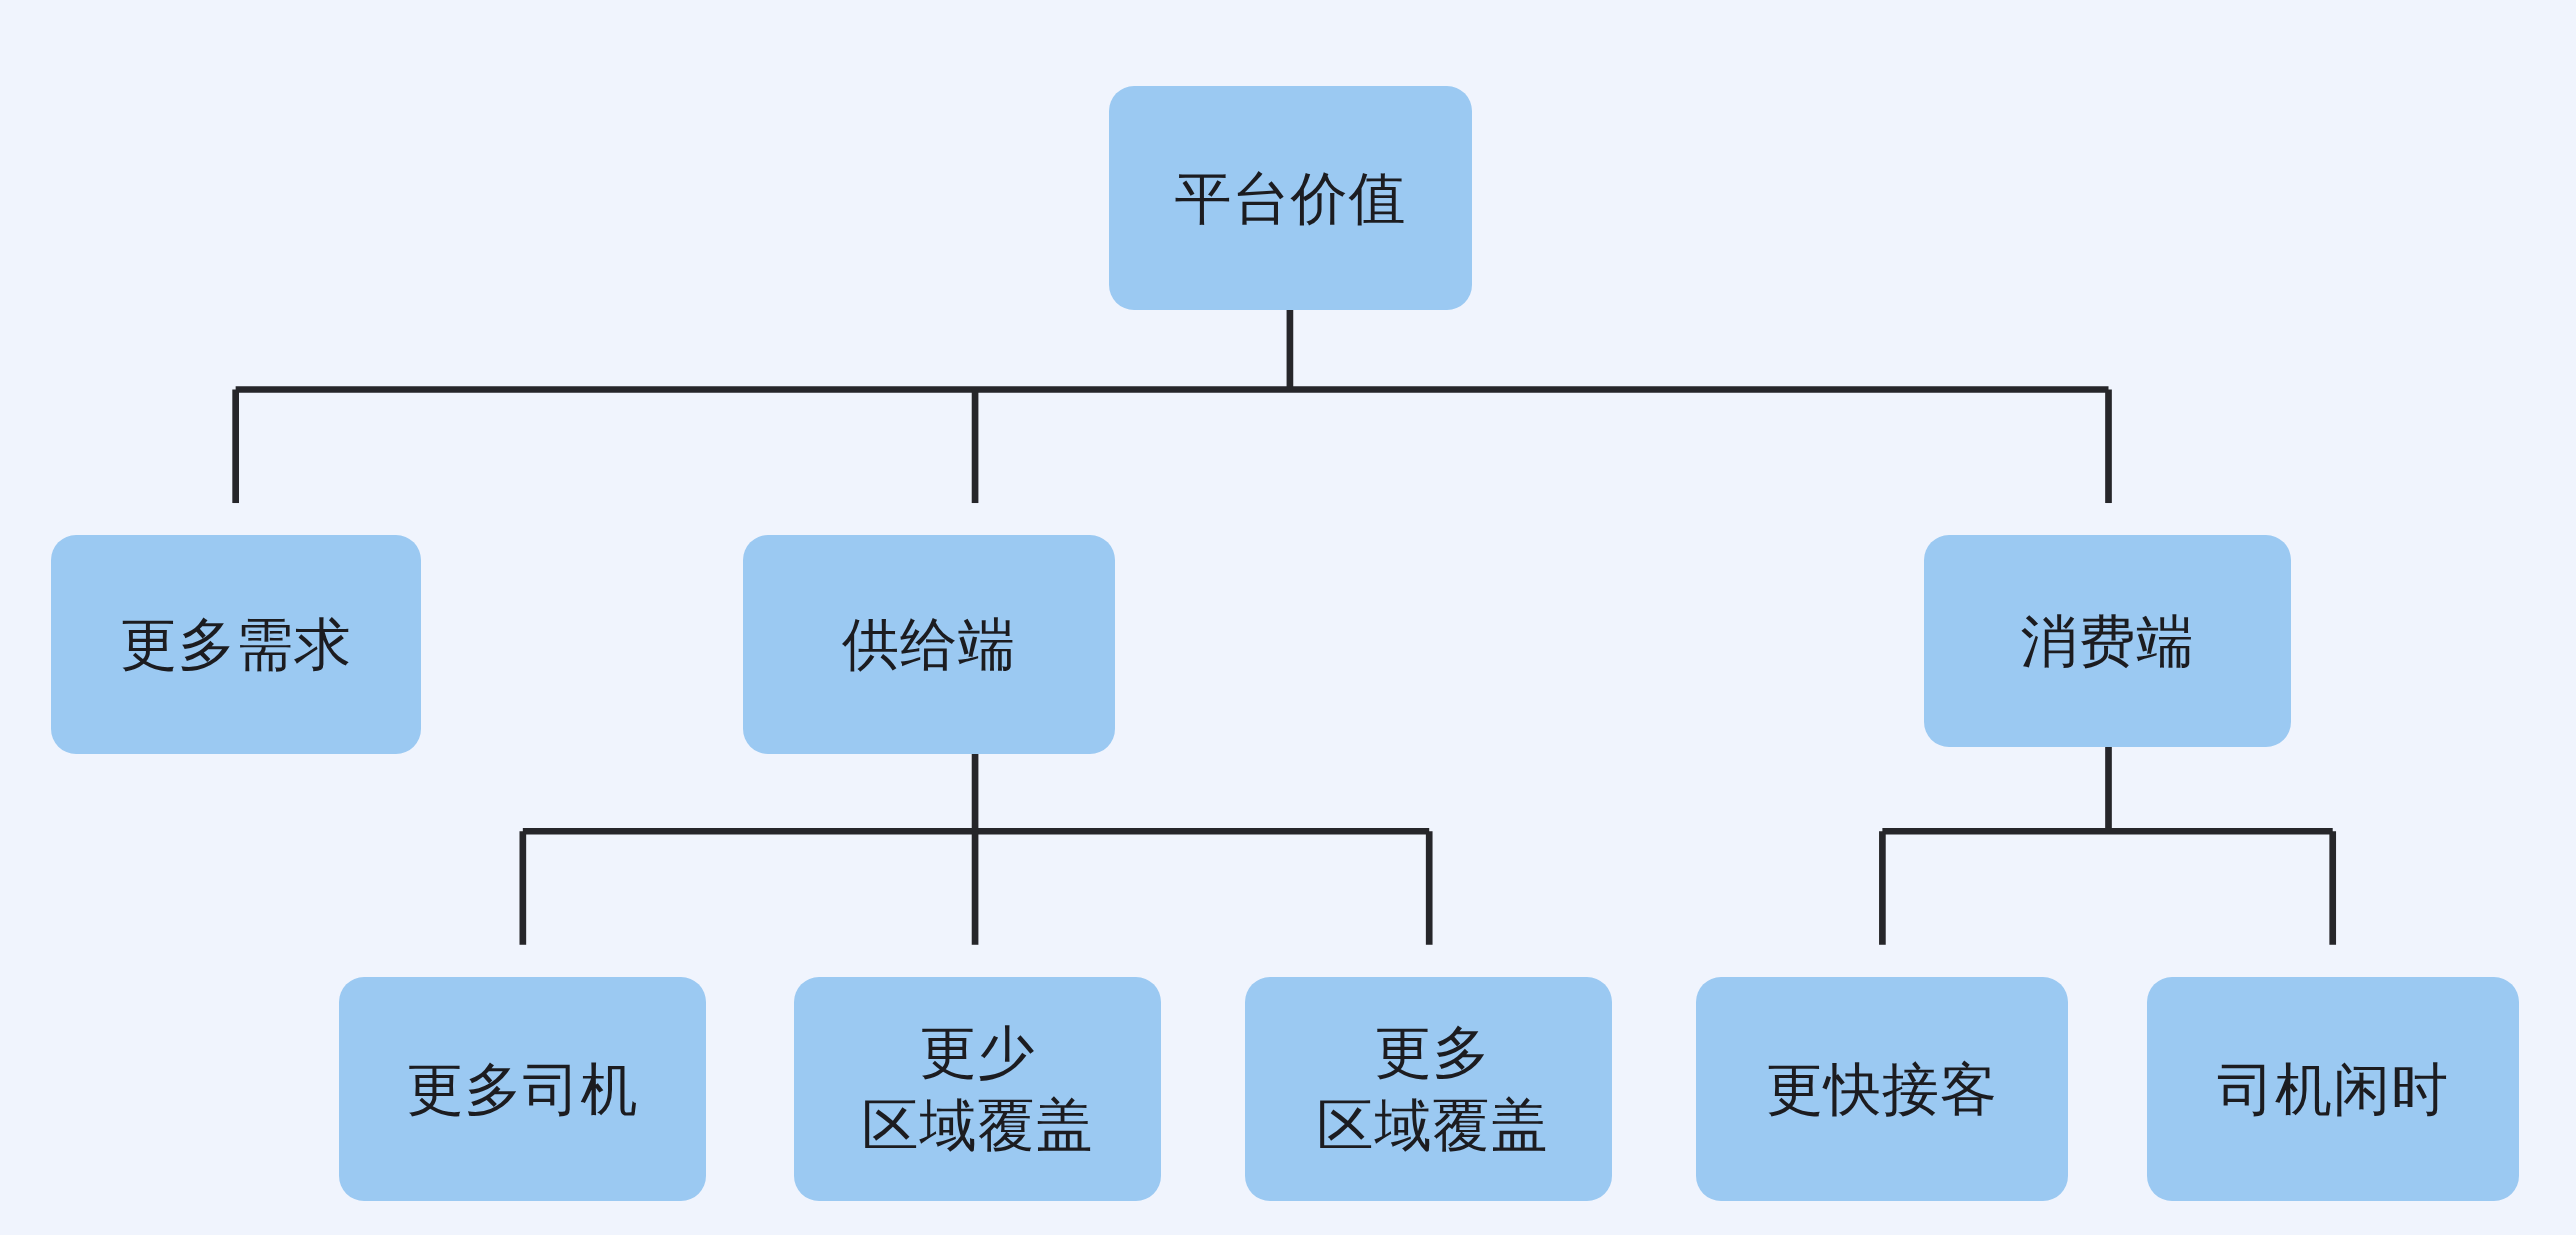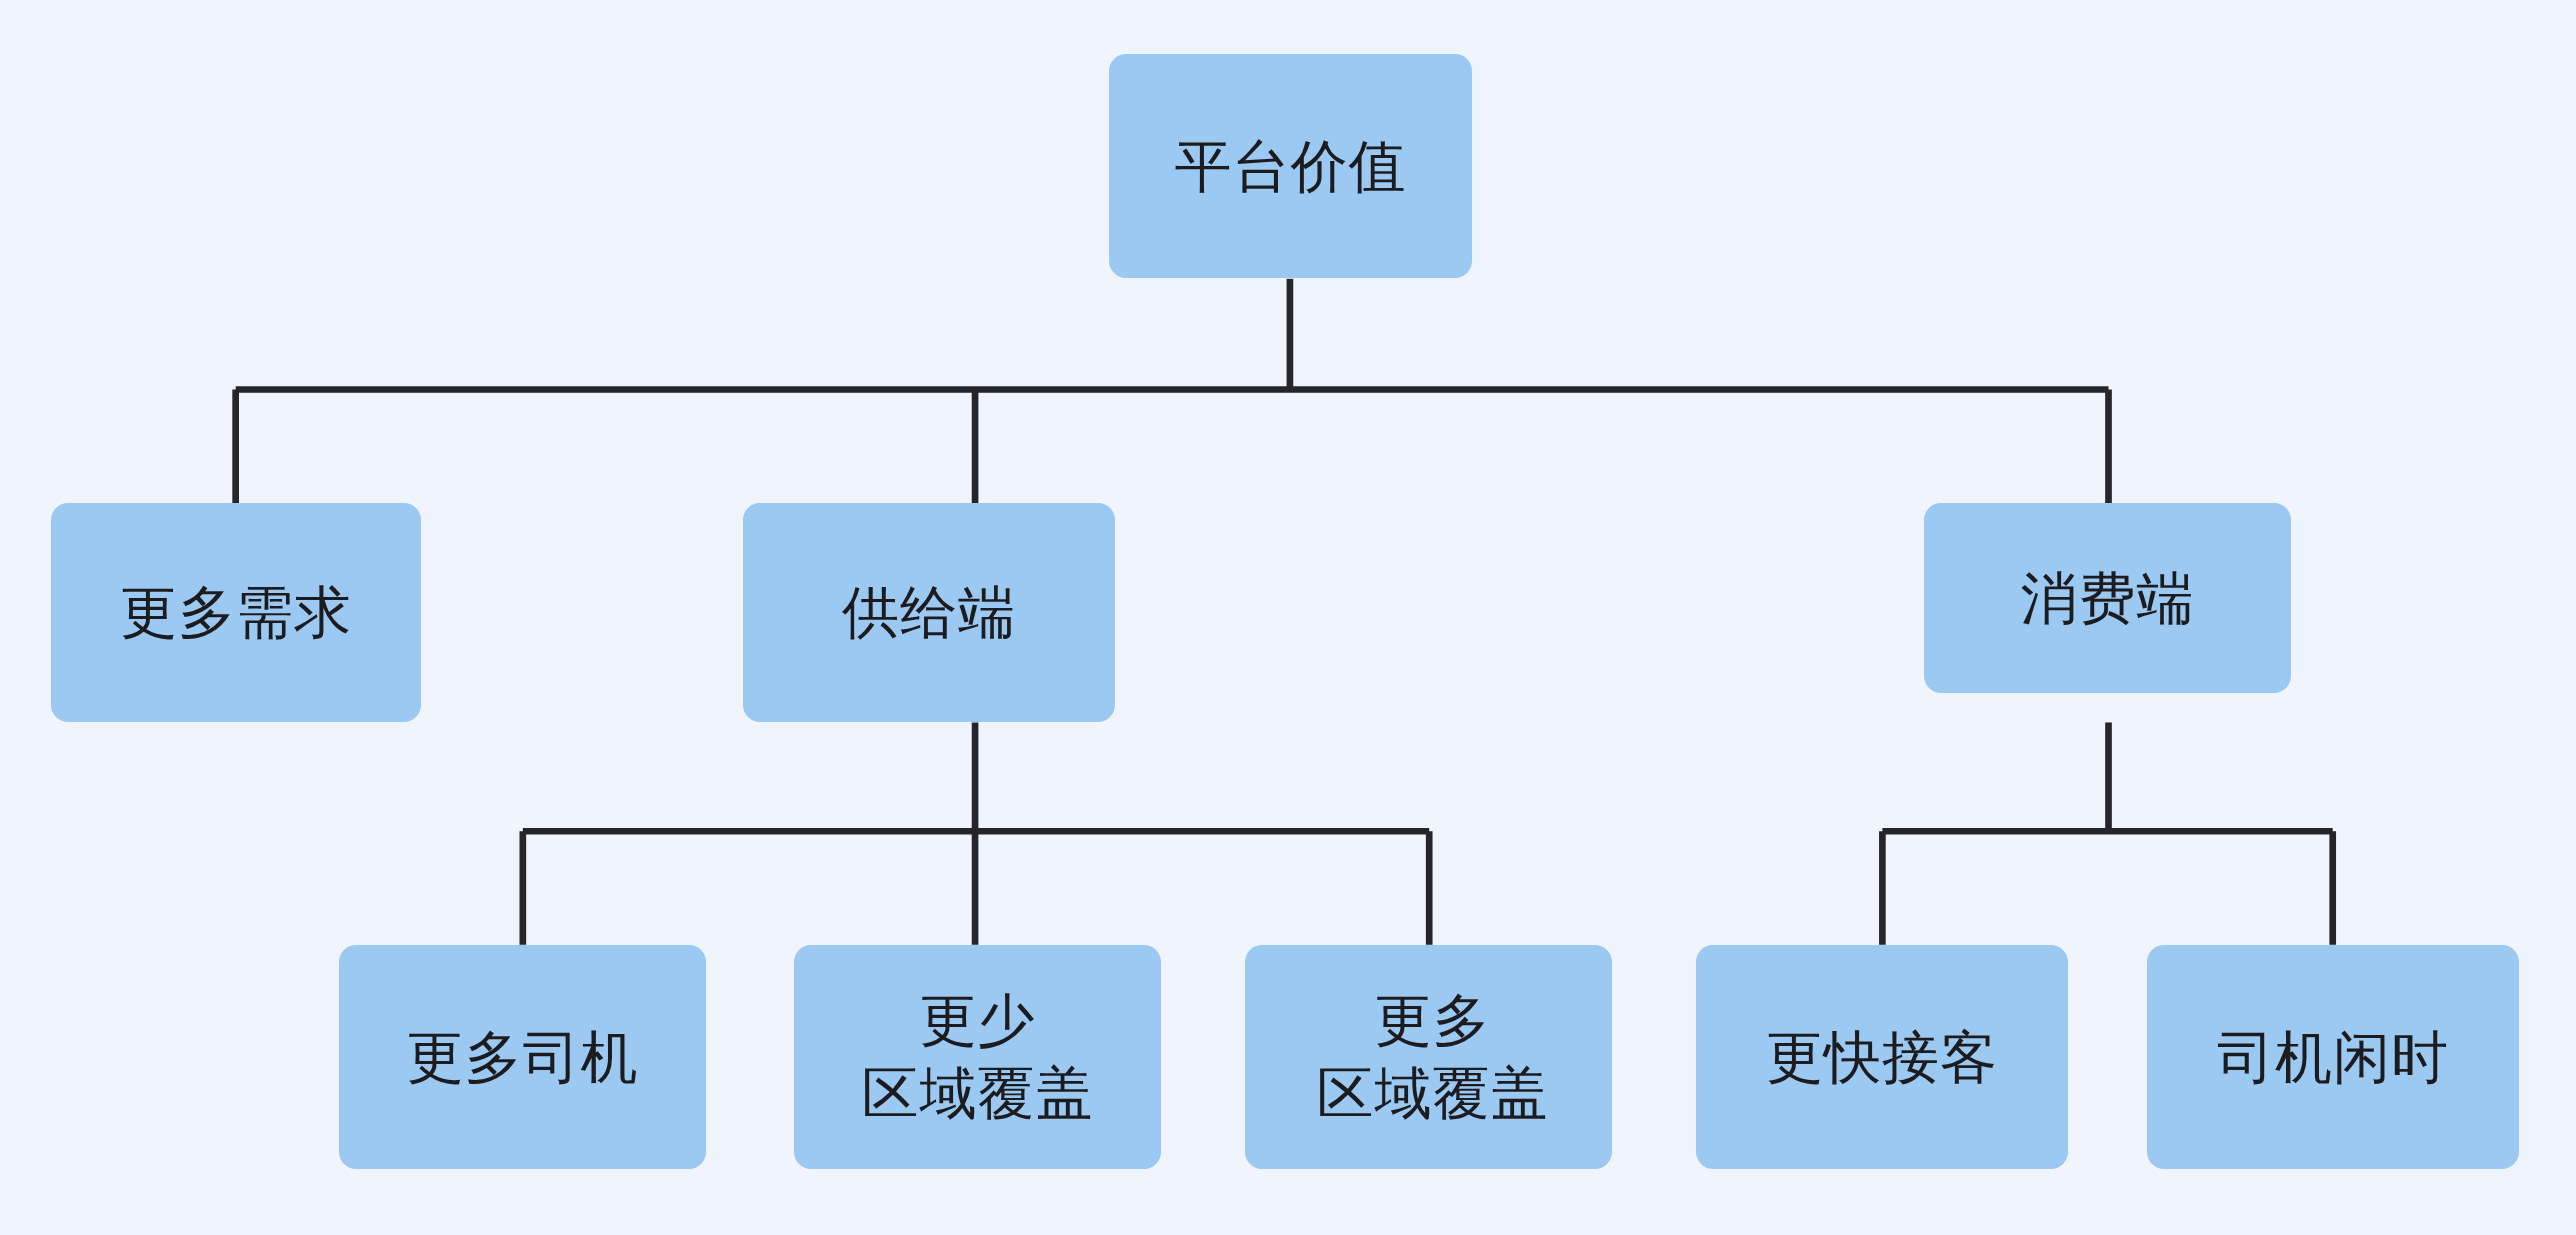--- a/index.html
+++ b/index.html
@@ -25,44 +25,45 @@
     left: 0;
     top: 0;
     width: 2576px;
     height: 1236px;
     pointer-events: none;
   }
   .node {
     position: absolute;
     box-sizing: border-box;
     background: #9bc9f2;
-    border-radius: 17px;
+    border-radius: 25px;
     display: flex;
     align-items: center;
     justify-content: center;
     text-align: center;
     color: #1c1c20;
     font-size: 57px;
     line-height: 1.28;
     letter-spacing: 1px;
     font-weight: 400;
     white-space: pre-line;
     z-index: 2;
+    margin-top: 32px;
   }
   .node-label {
     display: block;
     width: 100%;
     white-space: pre-line;
   }
   
   #node-root        { left: 1109px; top: 54px;  width: 363px; height: 224px; }
   
   #node-demand      { left: 51px;   top: 503px; width: 370px; height: 219px; }
   #node-supply      { left: 743px;  top: 503px; width: 372px; height: 219px; }
-  #node-consumer    { left: 1924px; top: 503px; width: 367px; height: 190px; }
+  #node-consumer    { left: 1924px; top: 503px; width: 367px; height: 212px; }
   
   #node-more-drivers   { left: 339px;  top: 945px; width: 367px; height: 224px; }
   #node-less-idle      { left: 794px;  top: 945px; width: 367px; height: 224px; }
   #node-more-coverage  { left: 1245px; top: 945px; width: 367px; height: 224px; padding-left: 8px; }
   #node-faster-pickup  { left: 1696px; top: 945px; width: 372px; height: 224px; justify-content: flex-end; }
   #node-lower-price    { left: 2147px; top: 945px; width: 372px; height: 224px; }
 </style>
 </head>
 <body>
 

